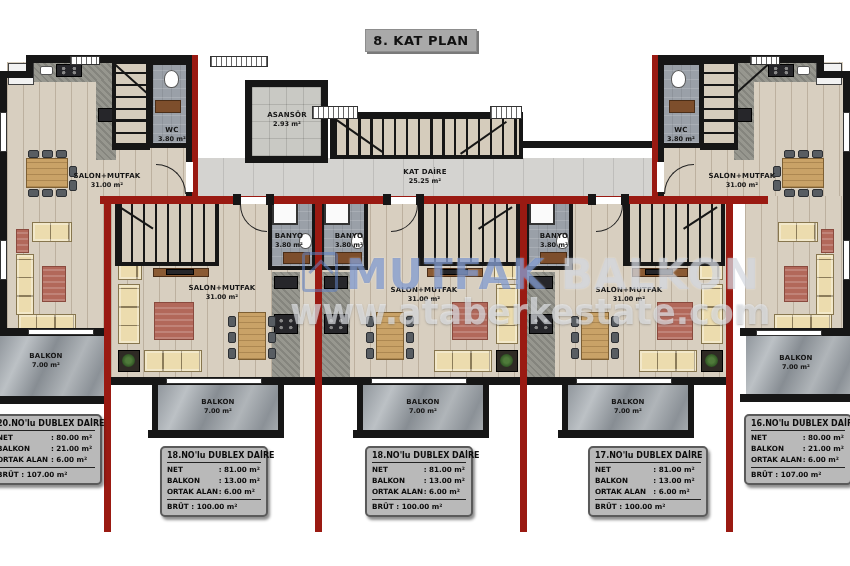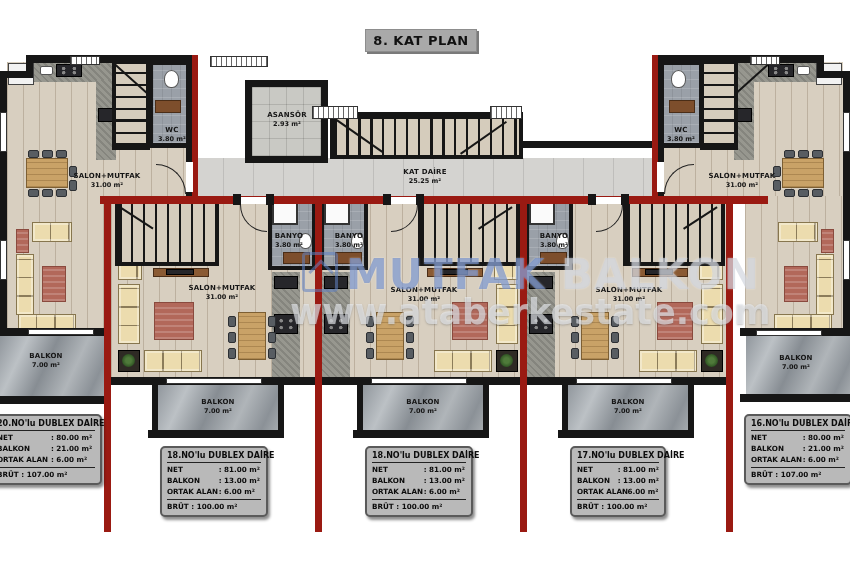--- a/index.html
+++ b/index.html
@@ -398,21 +398,21 @@
   <div class="it-row">
       <span class="lab">BALKON</span>
       <span>: 13.00 m²</span>
     </div>
   <div class="it-row">
       <span class="lab">ORTAK ALAN</span>
       <span>: 6.00 m²</span>
     </div>
   <div class="it-brut">BRÜT : 100.00 m²</div>
 </div>
-<div class="itable" style="left:570px;top:446px;width:96px">
+<div class="itable" style="left:588px;top:446px;width:120px">
   <div class="it-title">17.NO'lu DUBLEX DAİRE</div>
   <div class="it-row">
       <span class="lab">NET</span>
       <span>: 81.00 m²</span>
     </div>
   <div class="it-row">
       <span class="lab">BALKON</span>
       <span>: 13.00 m²</span>
     </div>
   <div class="it-row">

